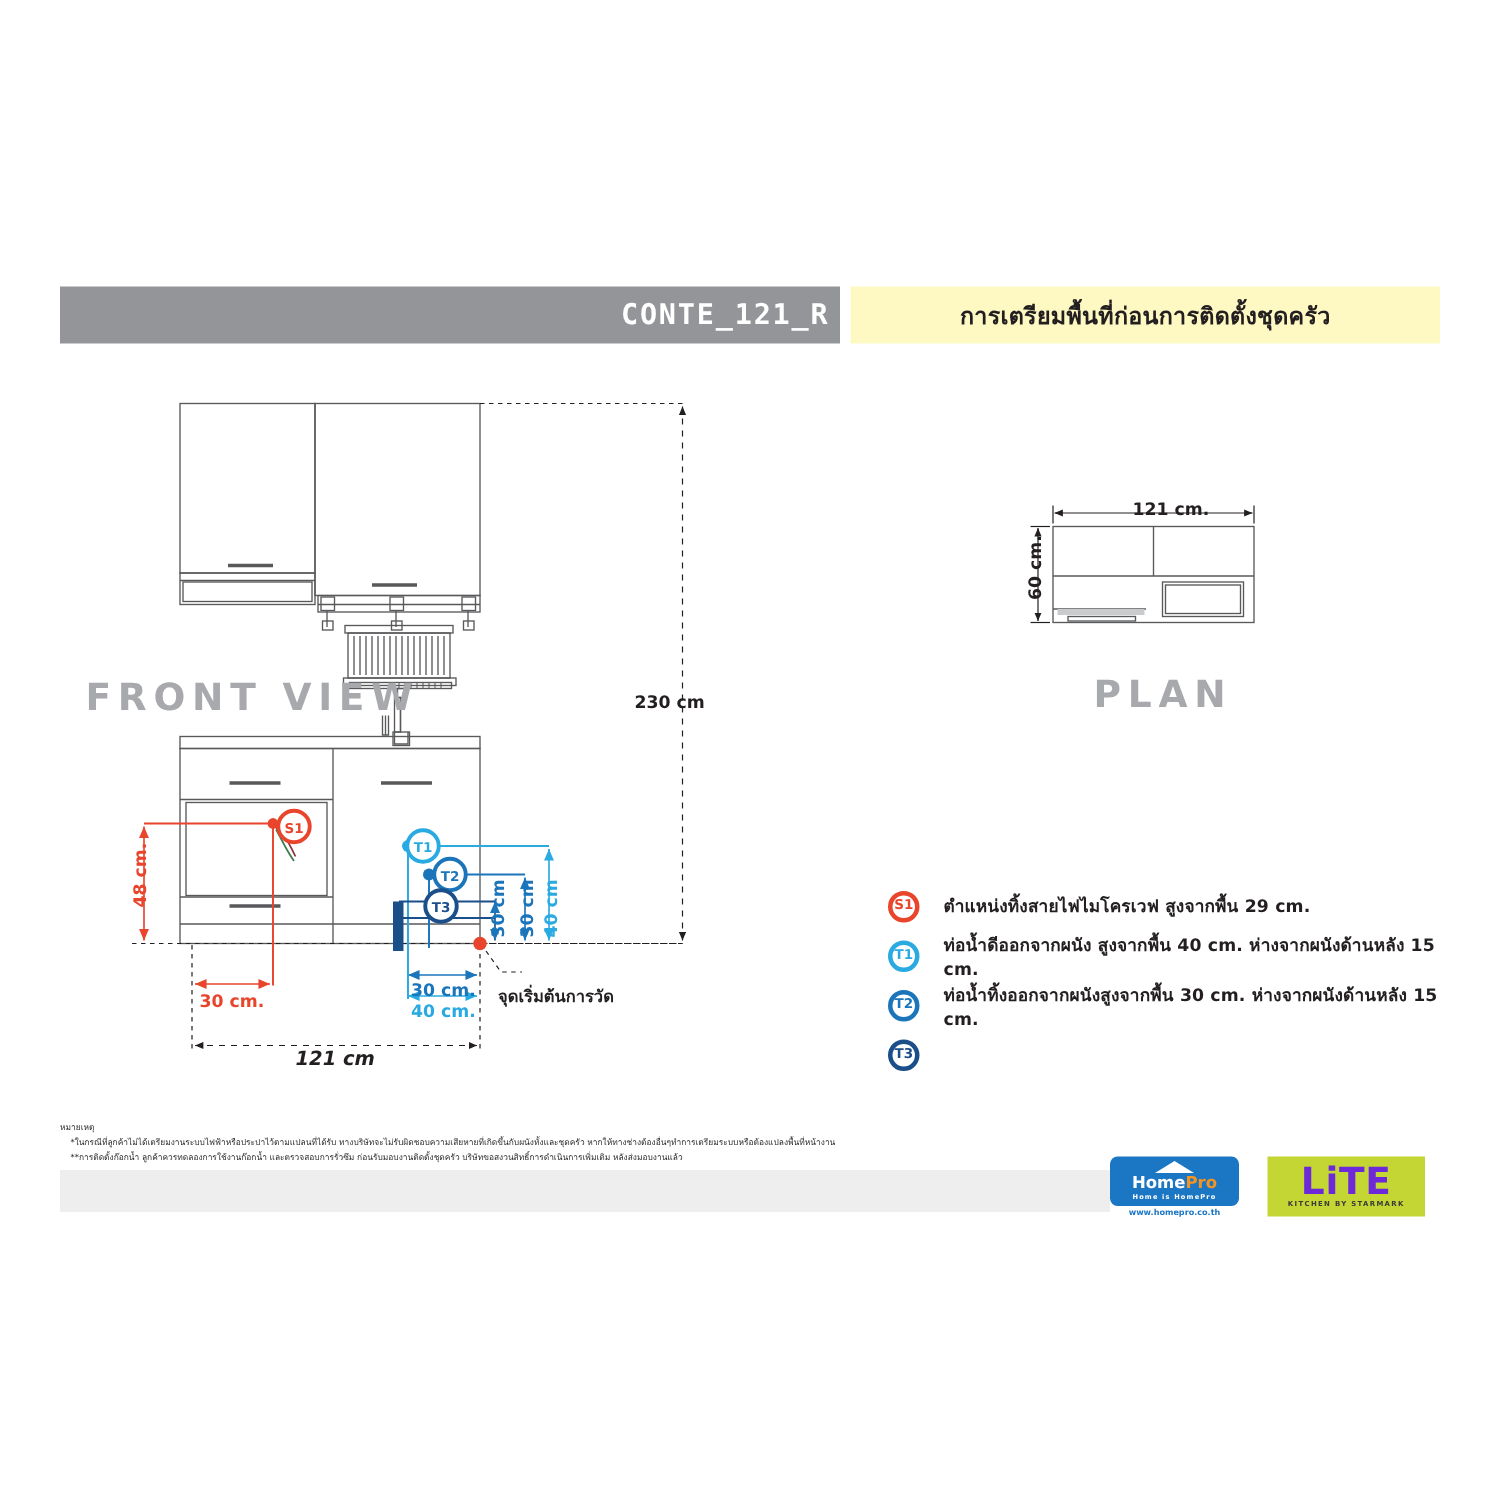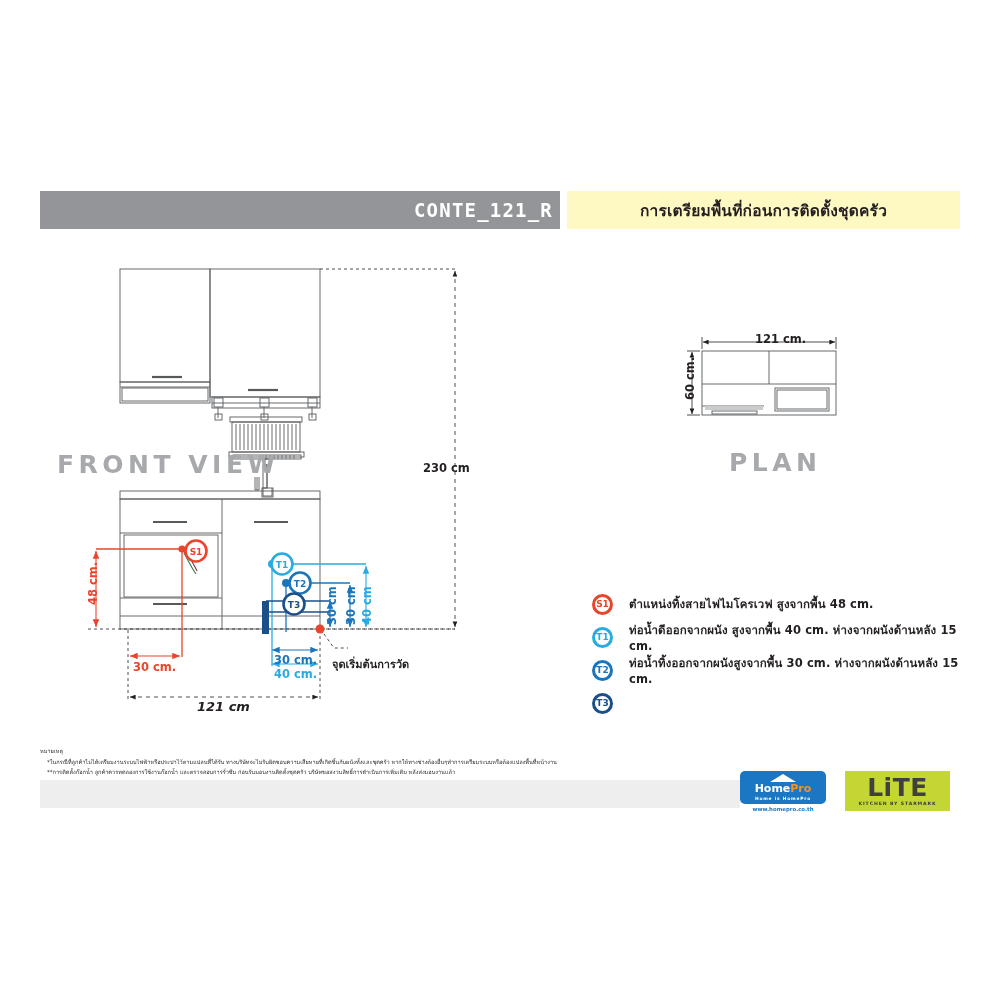--- a/index.html
+++ b/index.html
@@ -221,21 +221,21 @@
     height: 40px;
     background: #c3d634;
     display: flex;
     flex-direction: column;
     align-items: center;
     justify-content: center;
   }
   .lite-word {
     font-size: 25px;
     font-weight: bold;
-    color: #404040;
+    color: #6d28d9;
     line-height: 0.95;
     letter-spacing: 0.5px;
     font-family: "DejaVu Sans", "Liberation Sans", sans-serif;
     text-align: right;
   }
   .lite-sub {
     font-size: 4.6px;
     color: #3a3a3a;
     letter-spacing: 0.9px;
     font-weight: bold;
@@ -492,21 +492,21 @@
   <div class="dim blue" style="left:274px; top:667px;">40 cm.</div>
 
   <div class="dim black" style="left:332px; top:655px; font-size:11px;">จุดเริ่มต้นการวัด</div>
 
   <div class="dim black" style="left:745px; top:332px;margin-left:10px;">121 cm.</div>
   <div class="dim black vert" style="left:683px; top:400px;">60 cm.</div>
 
   <div id="legend">
     <div class="legend-row">
       <div class="legend-badge badge-s1">S1</div>
-      <div class="legend-text">ตำแหน่งทิ้งสายไฟไมโครเวฟ สูงจากพื้น 48 cm.</div>
+      <div class="legend-text">ตำแหน่งทิ้งสายไฟไมโครเวฟ สูงจากพื้น 29 cm.</div>
     </div>
     <div class="legend-row">
       <div class="legend-badge badge-t1">T1</div>
       <div class="legend-text">ท่อน้ำดีออกจากผนัง สูงจากพื้น 40 cm. ห่างจากผนังด้านหลัง 15 cm.</div>
     </div>
     <div class="legend-row">
       <div class="legend-badge badge-t2">T2</div>
       <div class="legend-text">ท่อน้ำทิ้งออกจากผนังสูงจากพื้น 30 cm. ห่างจากผนังด้านหลัง 15 cm.</div>
     </div>
     <div class="legend-row">

